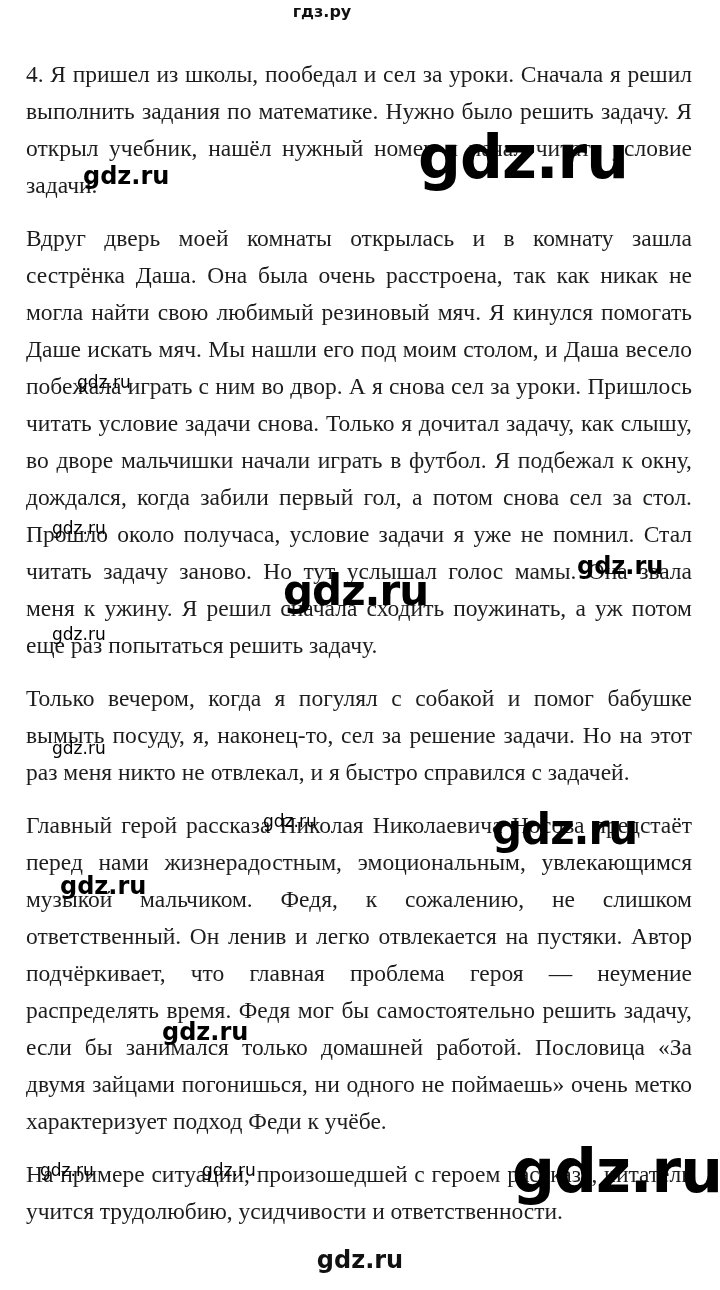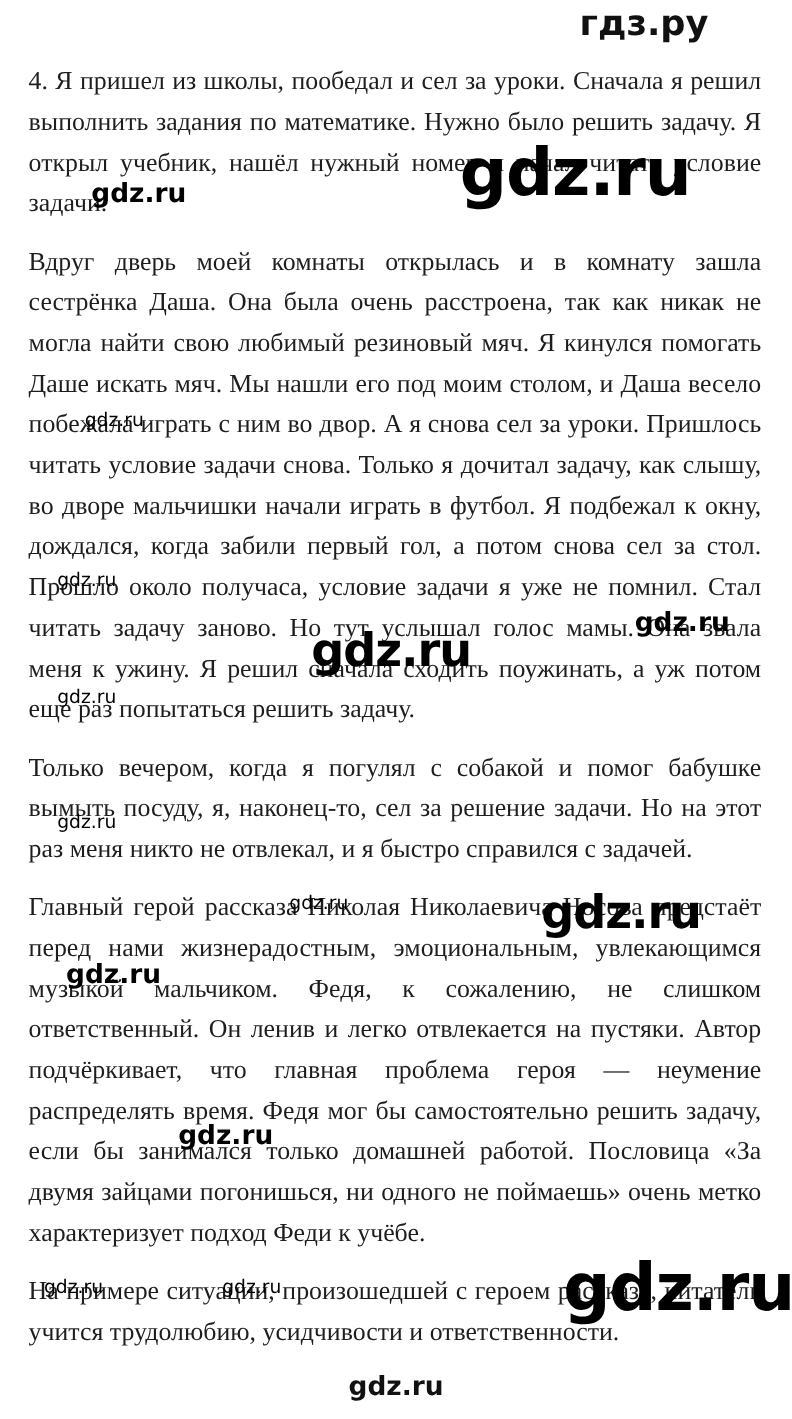--- a/index.html
+++ b/index.html
@@ -1,19 +1,19 @@
 <!DOCTYPE html>
 <html><head>
   <meta charset="utf-8">
   <style>
     html, body { margin: 0; padding: 0; background: #ffffff; }
     body { width: 720px; height: 1290px; position: relative; overflow: hidden; color: #1a1a1a; }
     .header {
-      position: absolute; top: 2px; left: 0; width: 644px; text-align: right;
-      font-family: "DejaVu Sans", sans-serif; font-weight: bold; font-size: 32px; color: #111;
+      position: absolute; top: 2px; left: 0; width: 644px; text-align: center;
+      font-family: "DejaVu Sans", sans-serif; font-weight: bold; font-size: 16px; color: #111;
     }
     .footer {
       position: absolute; top: 1246px; left: 0; width: 720px; text-align: center;
       font-family: "DejaVu Sans", sans-serif; font-weight: bold; font-size: 24px; color: #111;
     }
     .content {
       position: absolute; left: 10px; top: 40px; width: 698px;
       font-family: "Liberation Serif", serif; font-size: 23.5px; line-height: 37px;
       text-align: justify; color: #1d1d1d;
     }

